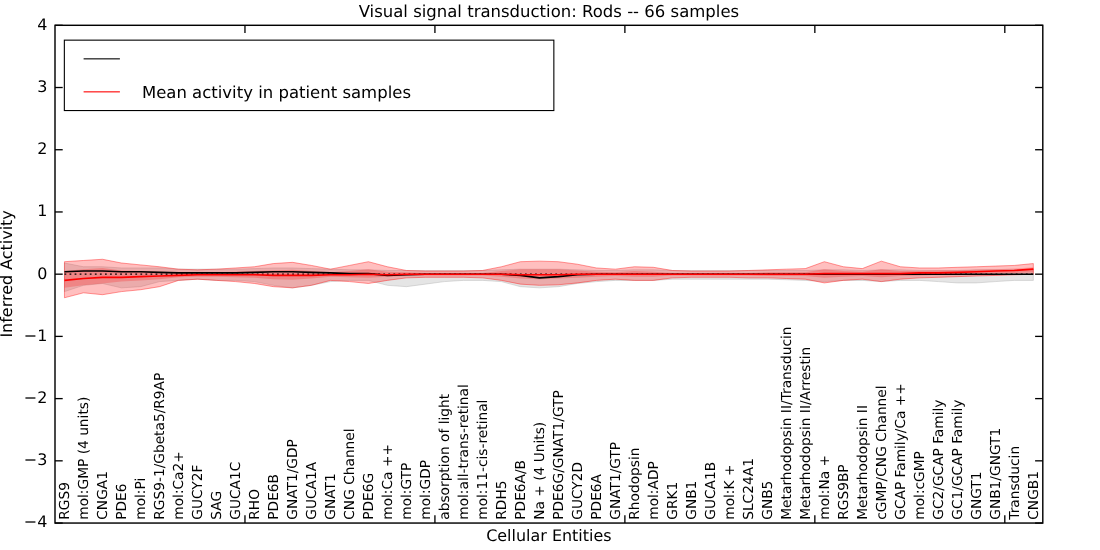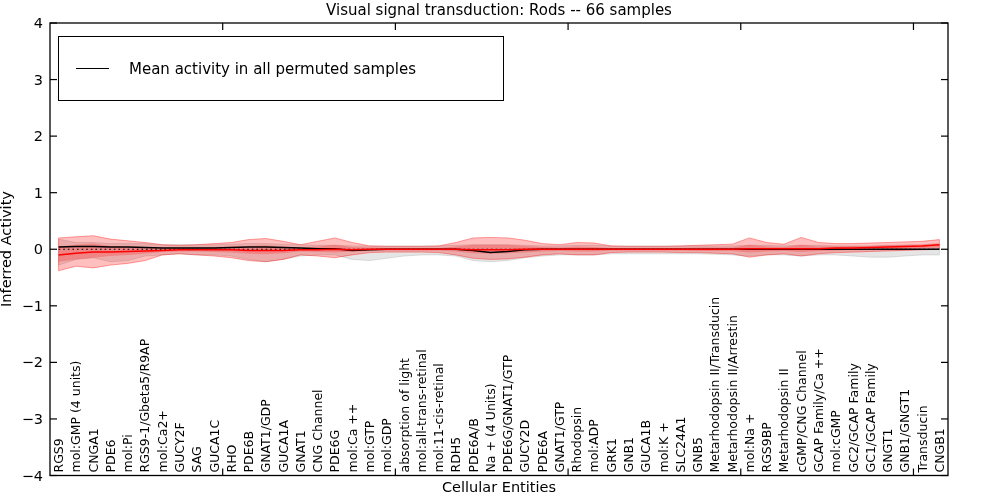--- a/index.html
+++ b/index.html
@@ -122,16 +122,19 @@
         <text x="939.3653846153846" y="472.5" text-anchor="start" dominant-baseline="central" font-size="12.5" fill="#000" transform="rotate(-90 939.3653846153846 472.5)">CNGB1</text>
       </g>
     <text x="499" y="15" text-anchor="middle" font-size="15" fill="#000">Visual signal transduction: Rods -- 66 samples</text>
     <text x="499" y="492" text-anchor="middle" font-size="14.5" fill="#000">Cellular Entities</text>
     <text x="11" y="249" transform="rotate(-90 11 249)" text-anchor="middle" font-size="14.5" fill="#000">Inferred Activity</text>
   </svg>
 
   <div class="legend">
     <div class="legend-row">
       <span class="legend-line" style="border-top-color: rgb(0, 0, 0);"></span>
-      <span class="legend-label">Mean activity in all permuted samples</span>
+    </div>
+    <div class="legend-row">
+      <span class="legend-line" style="border-top-color: rgb(255, 0, 0);"></span>
+      <span class="legend-label">Mean activity in patient samples</span>
     </div>
   </div>
 </div>
 
 </body></html>

